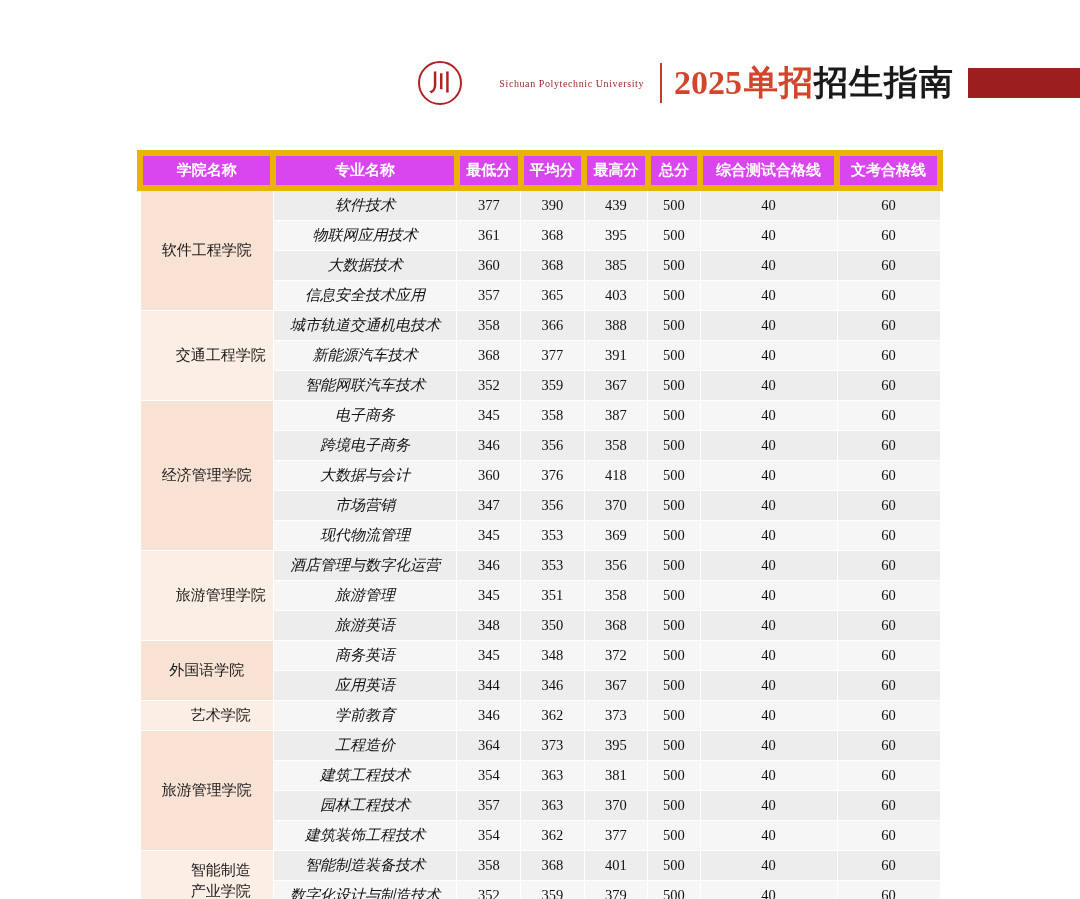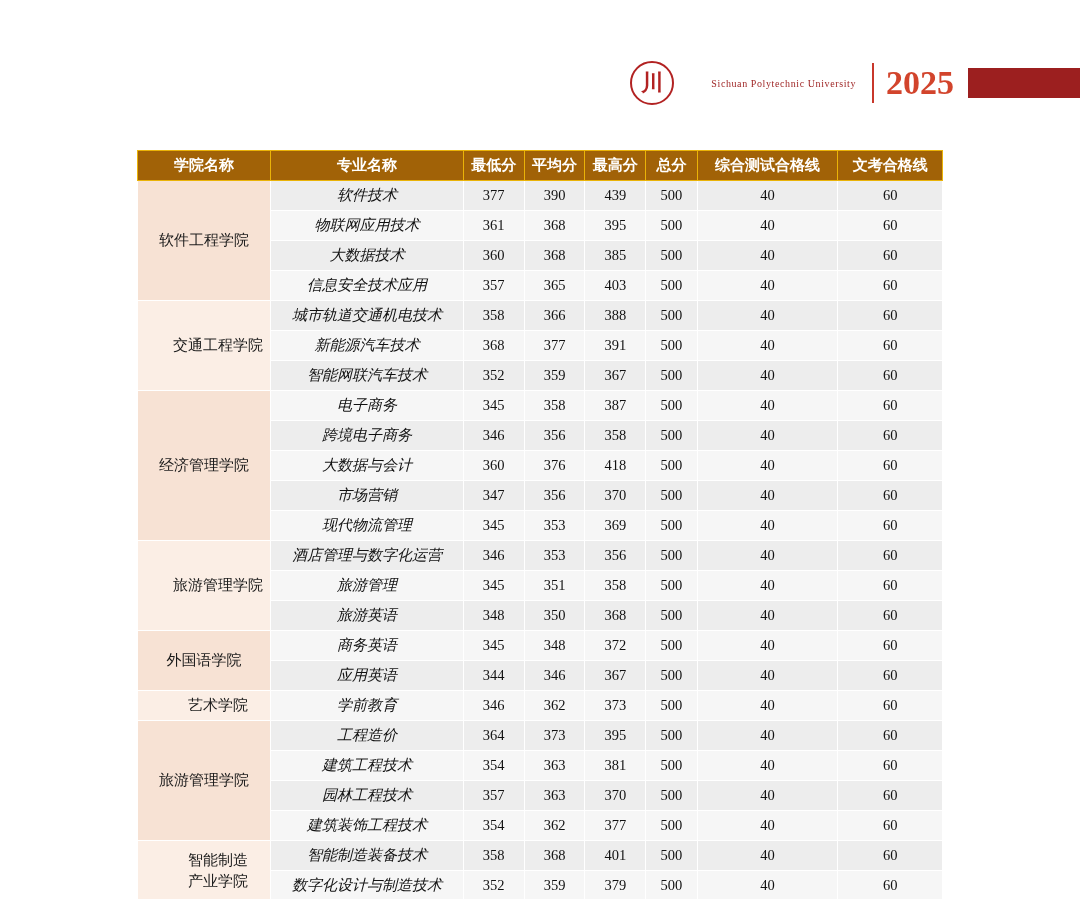--- a/index.html
+++ b/index.html
@@ -113,25 +113,25 @@
   }
   table.score-table th,
   table.score-table td {
     border: 1px solid #ffffff;
     text-align: center;
     height: 29px;
     padding: 0 4px;
     white-space: nowrap;
   }
   table.score-table thead th {
-    background: #a16207;
+    background: #d946ef;
     color: #ffffff;
     font-weight: bold;
     font-size: 15px;
-    border: 1px solid #eab308;
+    border: 6px solid #eab308;
     font-family: Liberation Serif, serif;
   }
   td.college {
     background: #f7e2d4;
     font-size: 15px;
     color: #1a1a1a;
   }
   td.college.alt {
     background: #fbeee5;
     padding-left: 32px;
@@ -161,20 +161,21 @@
 <div class="header">
   <div class="header-inner">
     <div class="logo-block">
       <div class="seal">川</div>
       <div class="uni-names">
         <div class="uni-en">Sichuan  Polytechnic  University</div>
       </div>
     </div>
     <div class="divider-bar"></div>
     <div class="title-year">2025</div>
+    <div class="title-main"><span class="title-accent">单招</span><span>招生指南</span></div>
     <div class="header-tail"></div>
   </div>
 </div>
 
 <div class="table-wrap">
   <table class="score-table">
     <thead>
       <tr>
         <th style="width:128px">学院名称</th>
         <th style="width:204px">专业名称</th>

